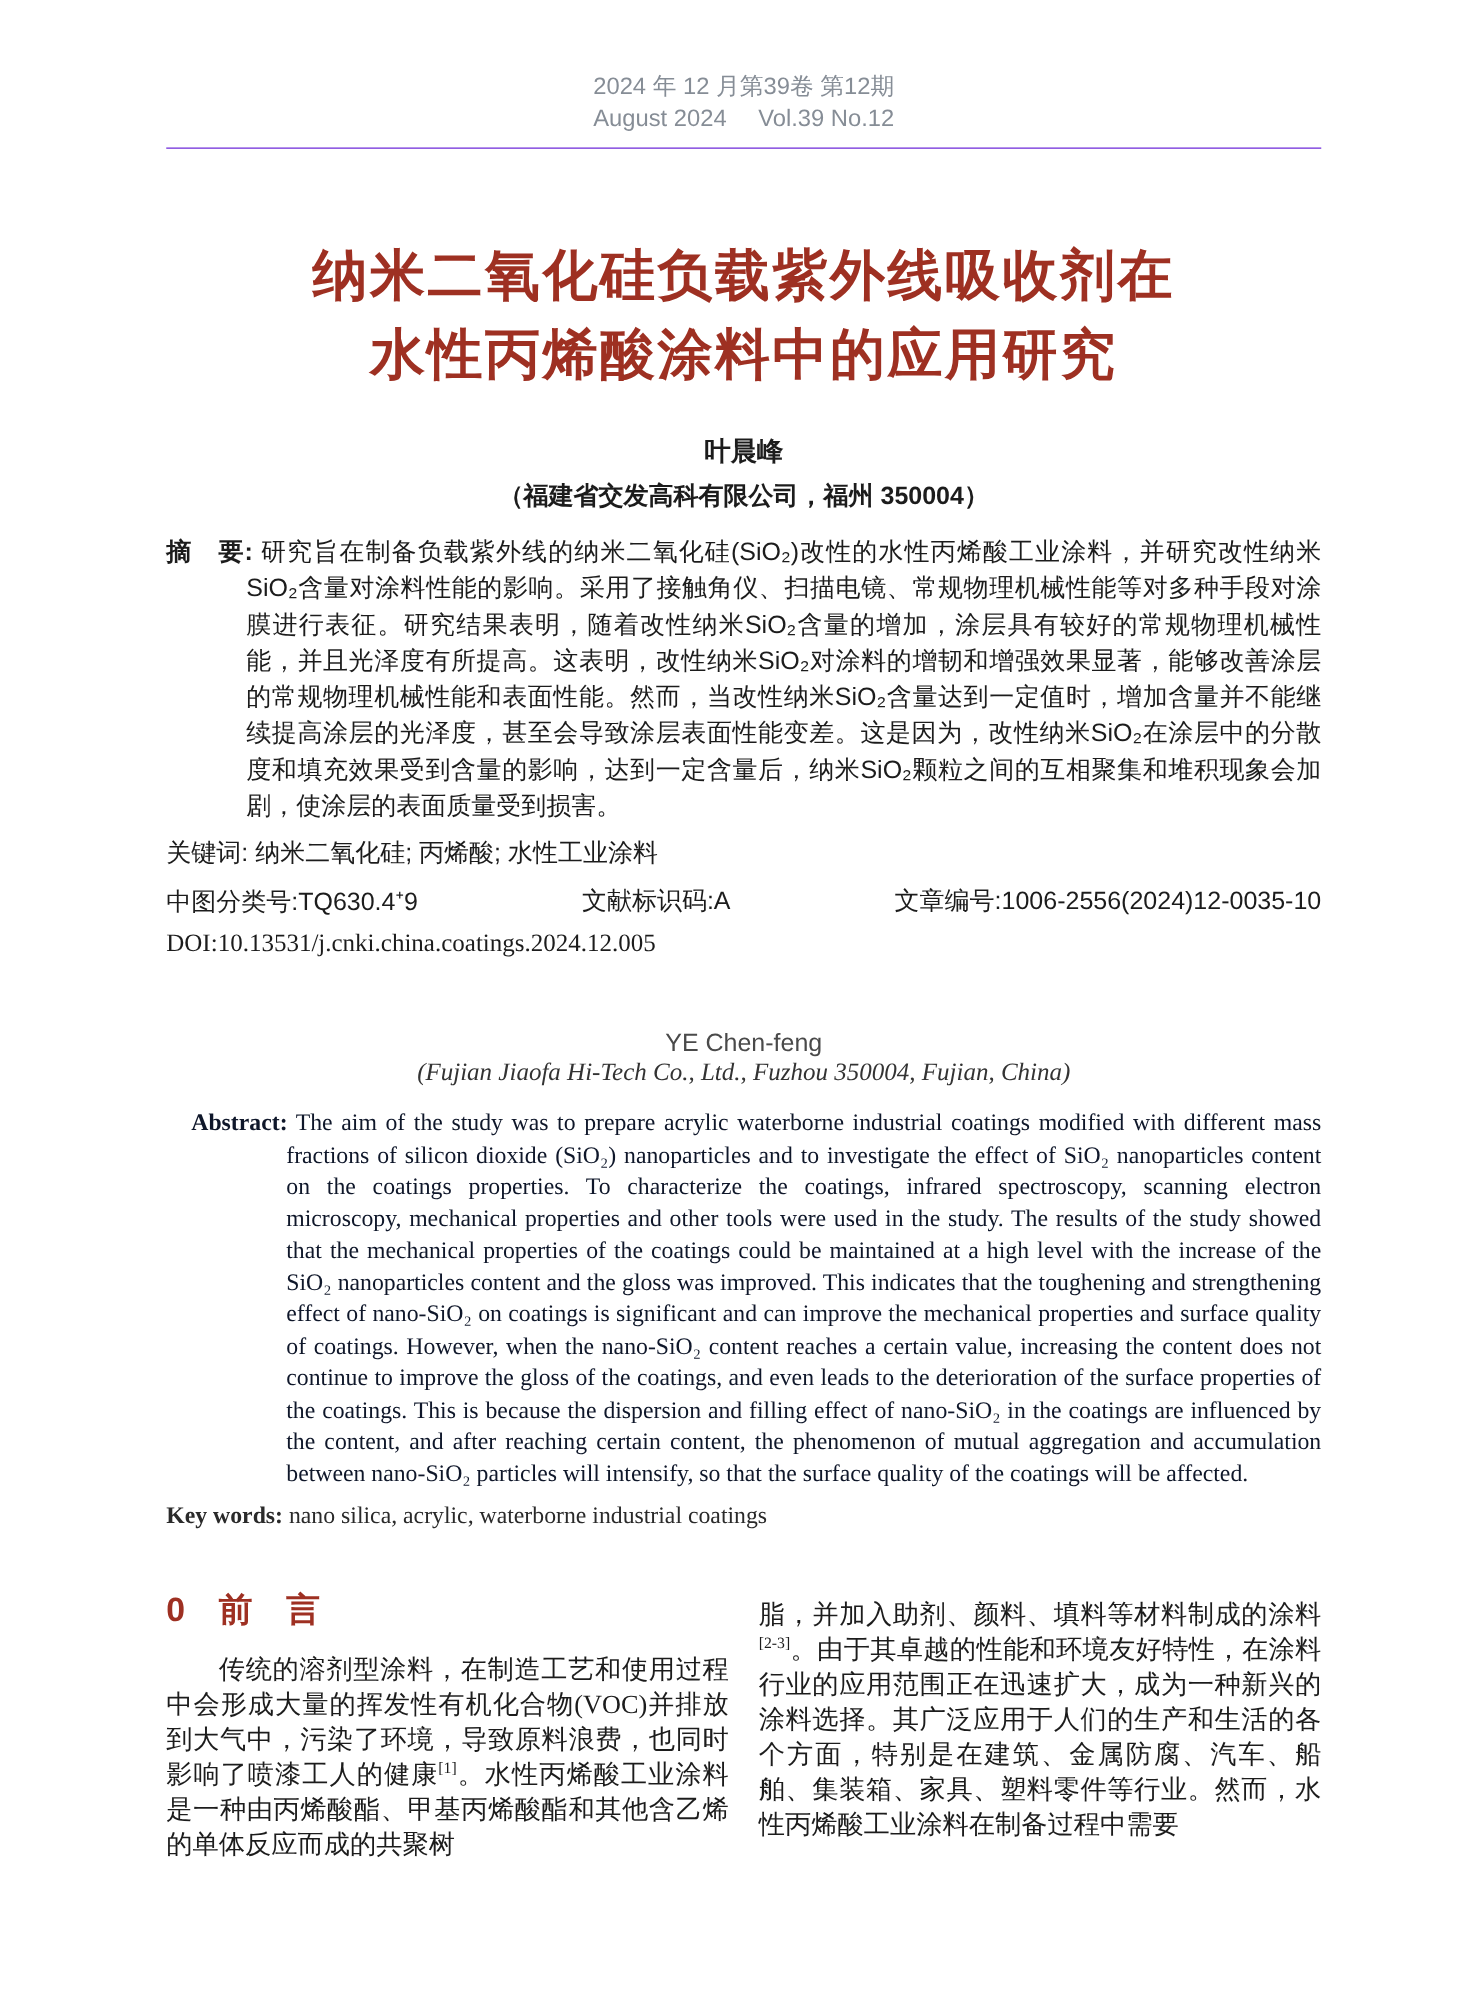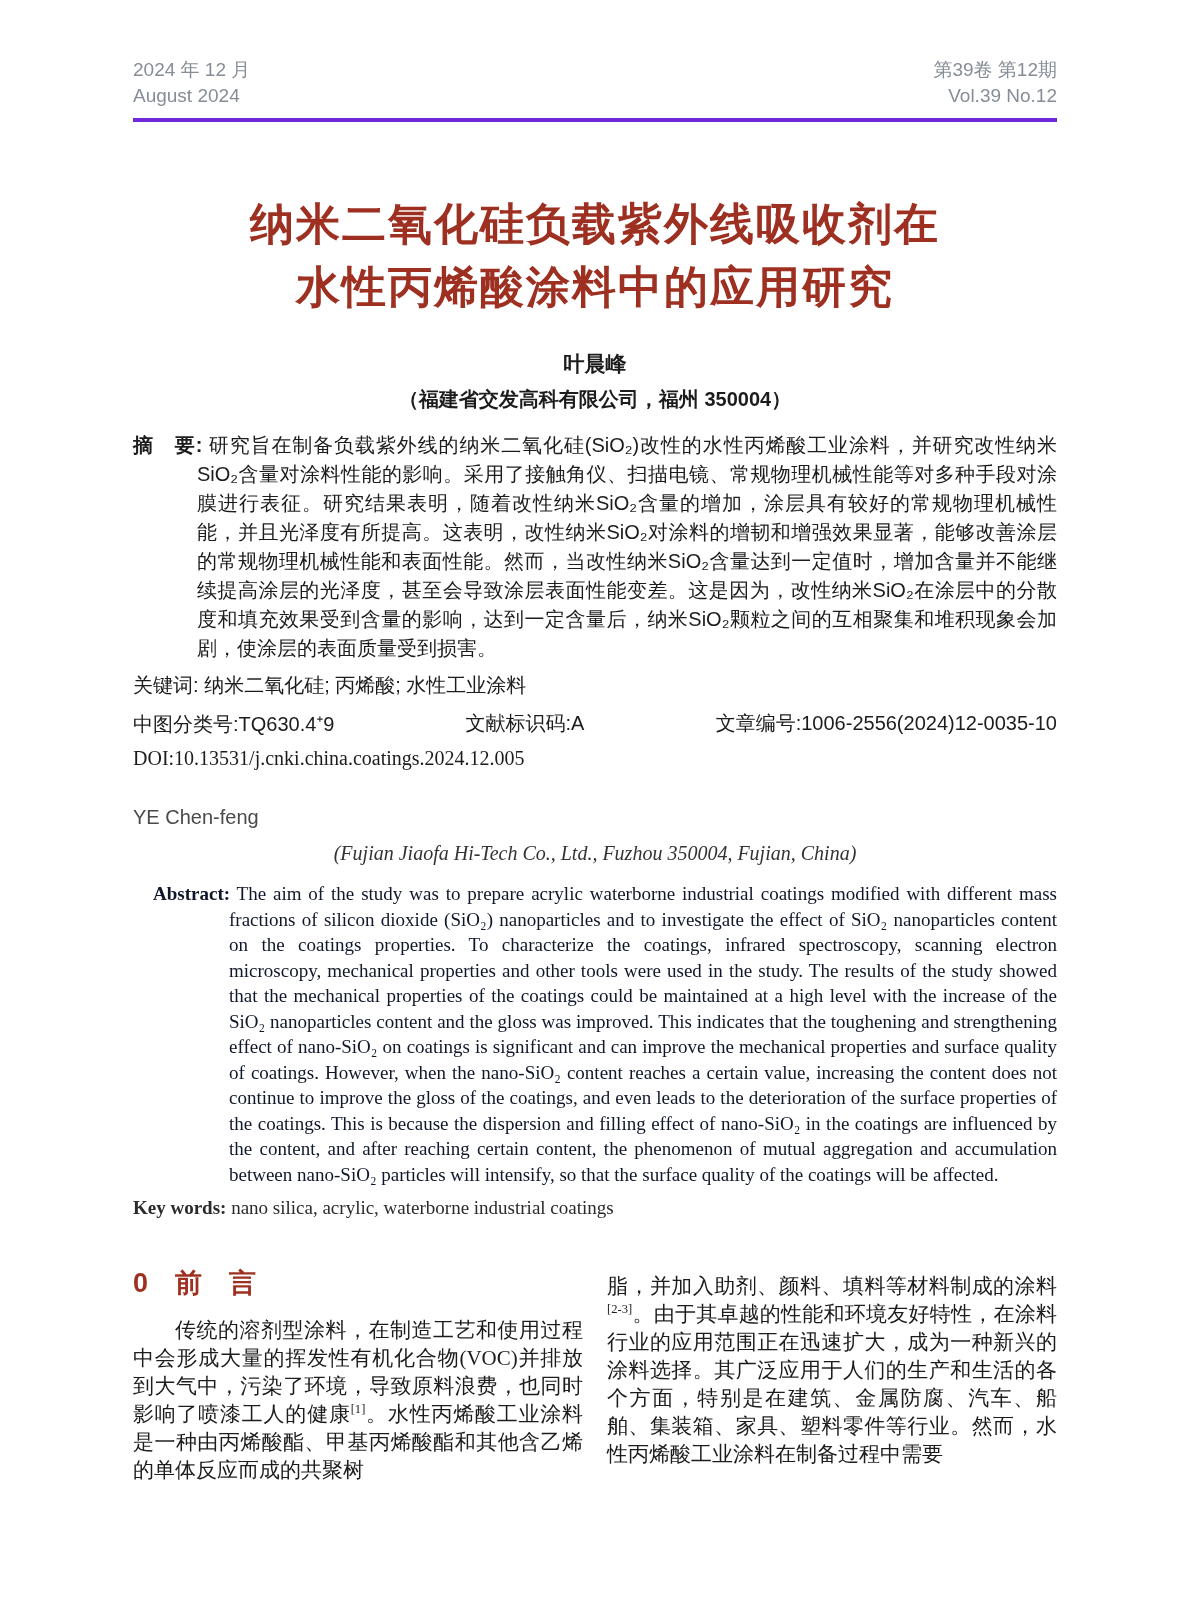--- a/index.html
+++ b/index.html
@@ -11,23 +11,23 @@
   }
   .page {
     box-sizing:border-box;
     width:1187px; height:1600px;
     padding:57px 130px 0 133px;
     position:relative;
   }
 
   
   .header-row {
-    display:flex; justify-content:space-between;
+    display:flex; justify-content:center;
     color:#868d96; font-size:19px; line-height:1.38;
-    padding-bottom:9px; border-bottom:4px solid #6d28d9;
+    padding-bottom:9px; border-bottom:1px solid #6d28d9;
   }
   .h-center { text-align:center; }
   .h-right  { text-align:right; }
 
   
   .title-zh {
     margin-top:70px; text-align:center;
     color:#9e3022; font-weight:800;
     font-size:44px; line-height:63px; letter-spacing:2px;
   }
@@ -44,22 +44,22 @@
   .kw-zh .label { font-weight:400; }
   .class-row { margin-top:11px; display:flex; justify-content:space-between; font-size:20px; }
   .doi { margin-top:9px; font-family:"Liberation Serif", serif; font-size:20px; }
 
   
   .title-en {
     margin-top:27px; text-align:center;
     color:#9e3022; font-family:"Liberation Serif", serif;
     font-weight:700; font-size:33px; line-height:50px;
   }
-  .author-en { margin-top:36px; font-size:20px; color:#4a4a4a; }
-  .affil-en  { margin-top:13px; text-align:center; font-family:"Liberation Serif", serif;
+  .author-en { margin-top:57px; text-align:center; font-size:20px; color:#4a4a4a; }
+  .affil-en  { margin-top:0; text-align:center; font-family:"Liberation Serif", serif;
                font-style:italic; font-size:20px; color:#333; }
 
   
   .abstract-en {
     margin-top:16px; font-family:"Liberation Serif", serif;
     font-size:19px; line-height:25.5px; color:#0f172a;
     text-align:justify; padding-left:76px; text-indent:-76px;margin-left:20px;
   }
   .abstract-en .label { font-weight:700; }
   .kw-en { margin-top:10px; font-family:"Liberation Serif", serif; font-size:19px; color:#2a2a2a; }

